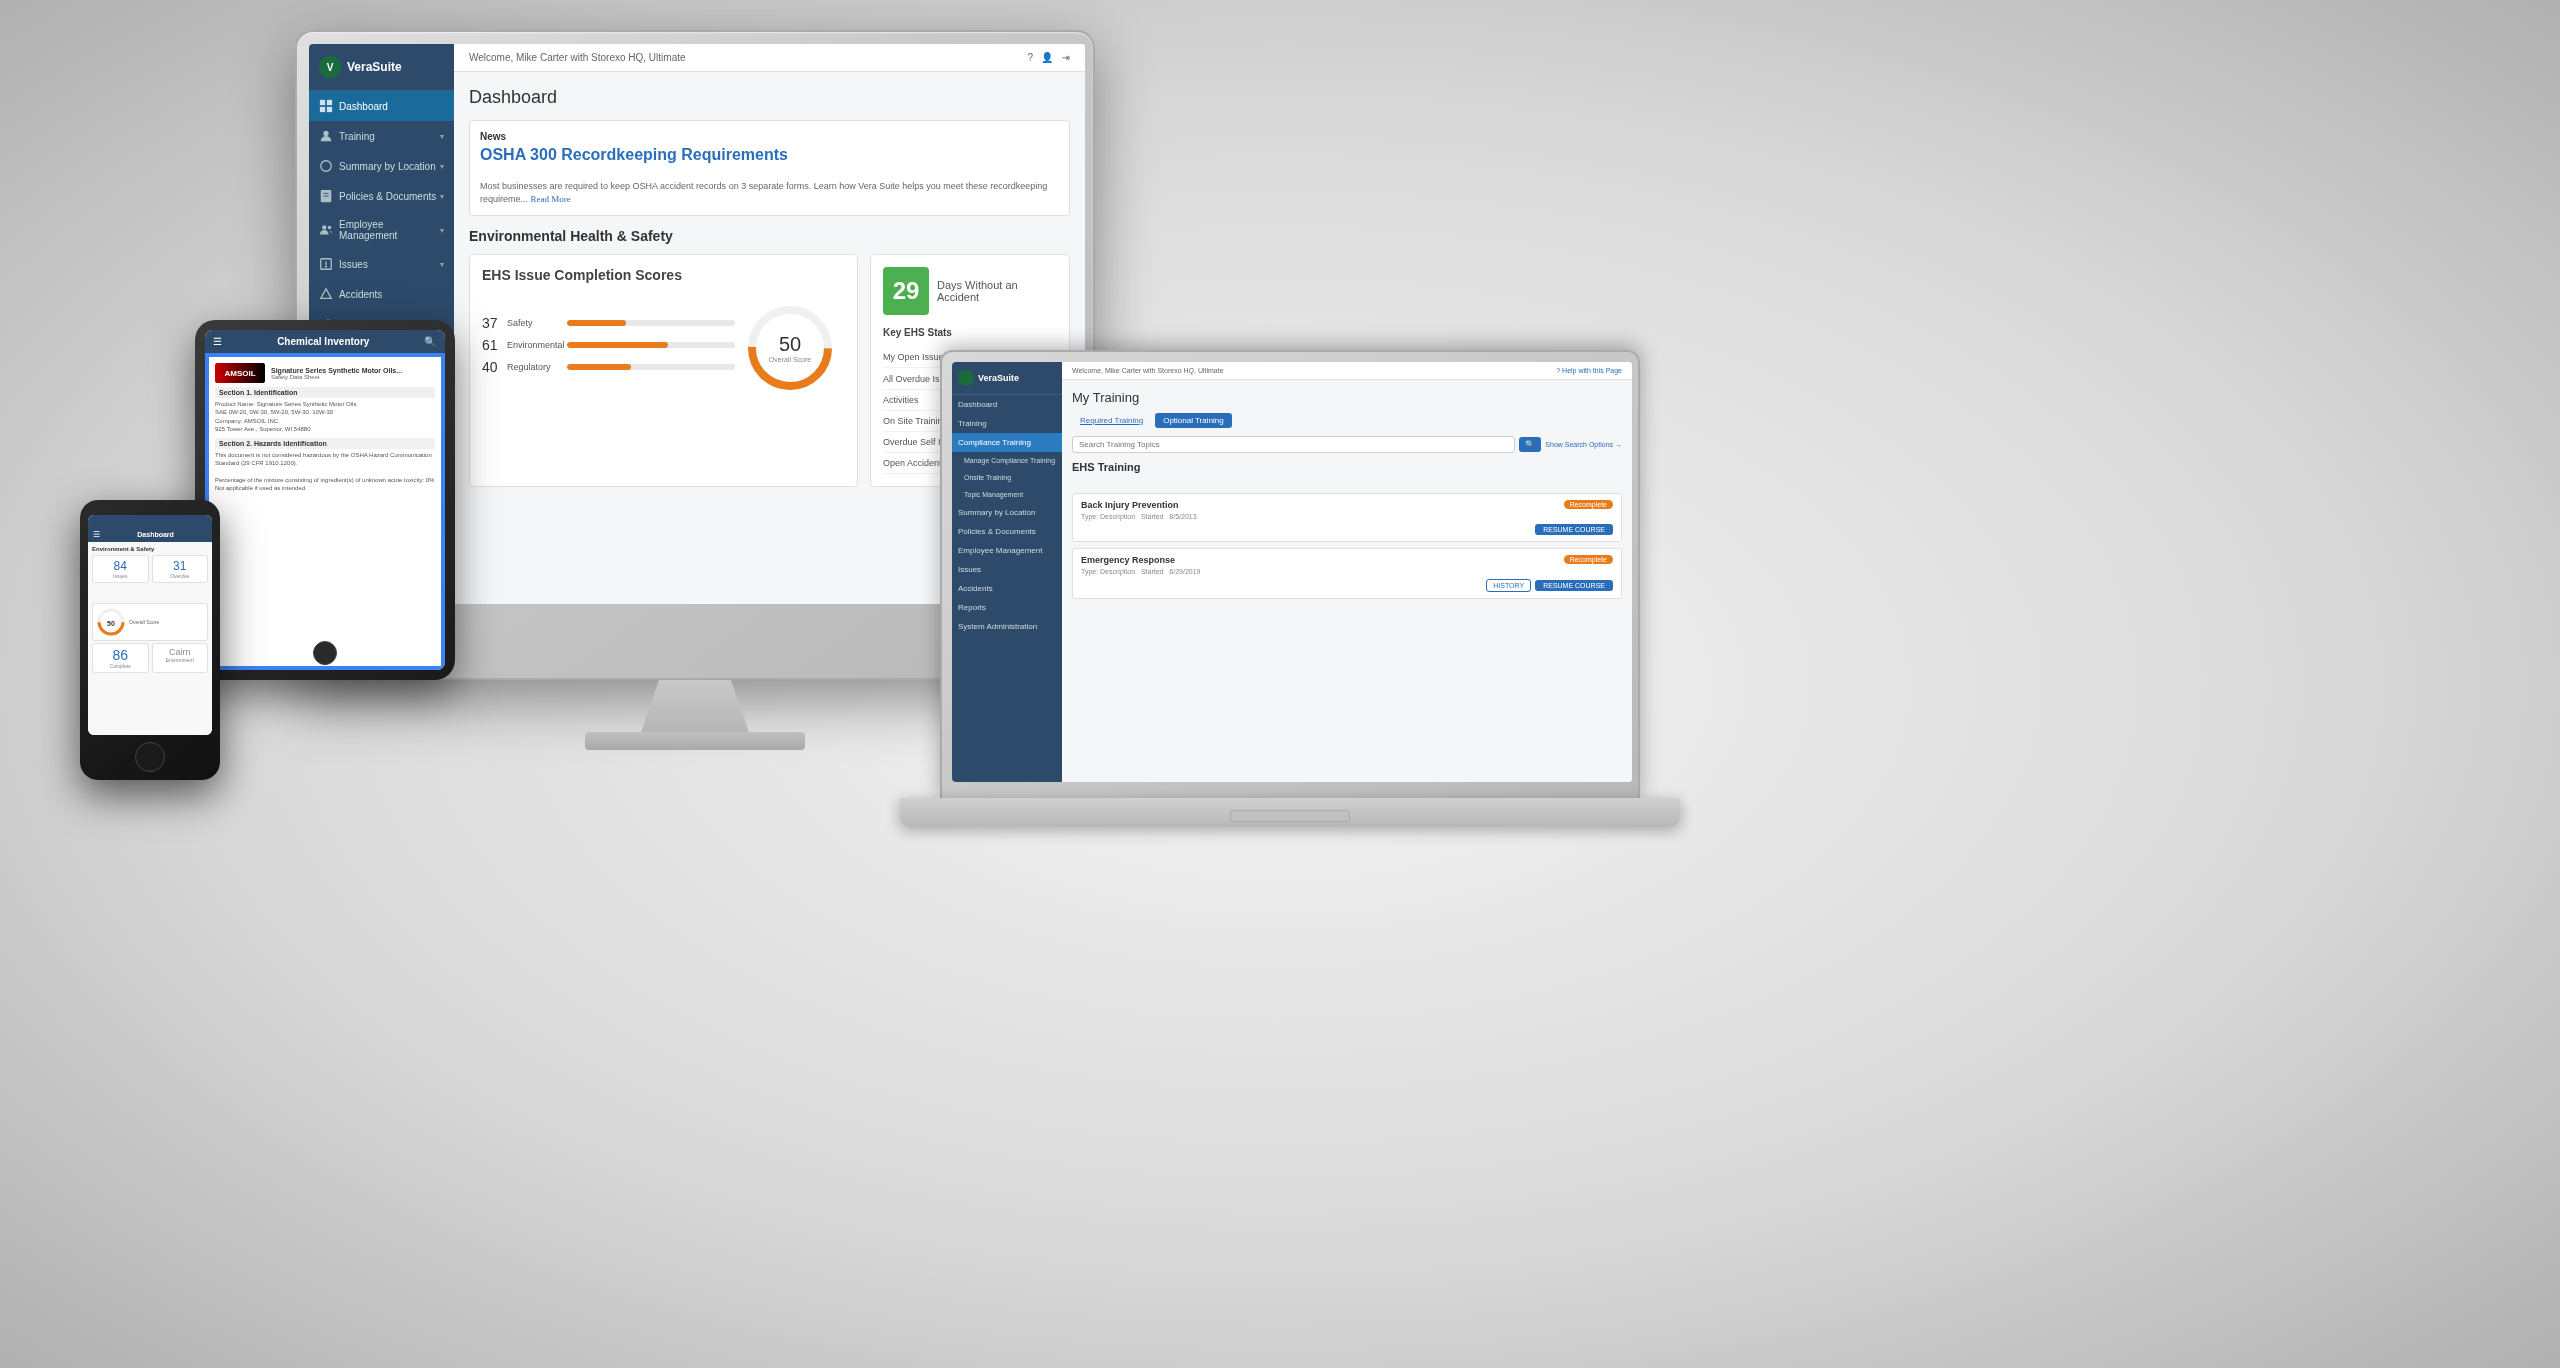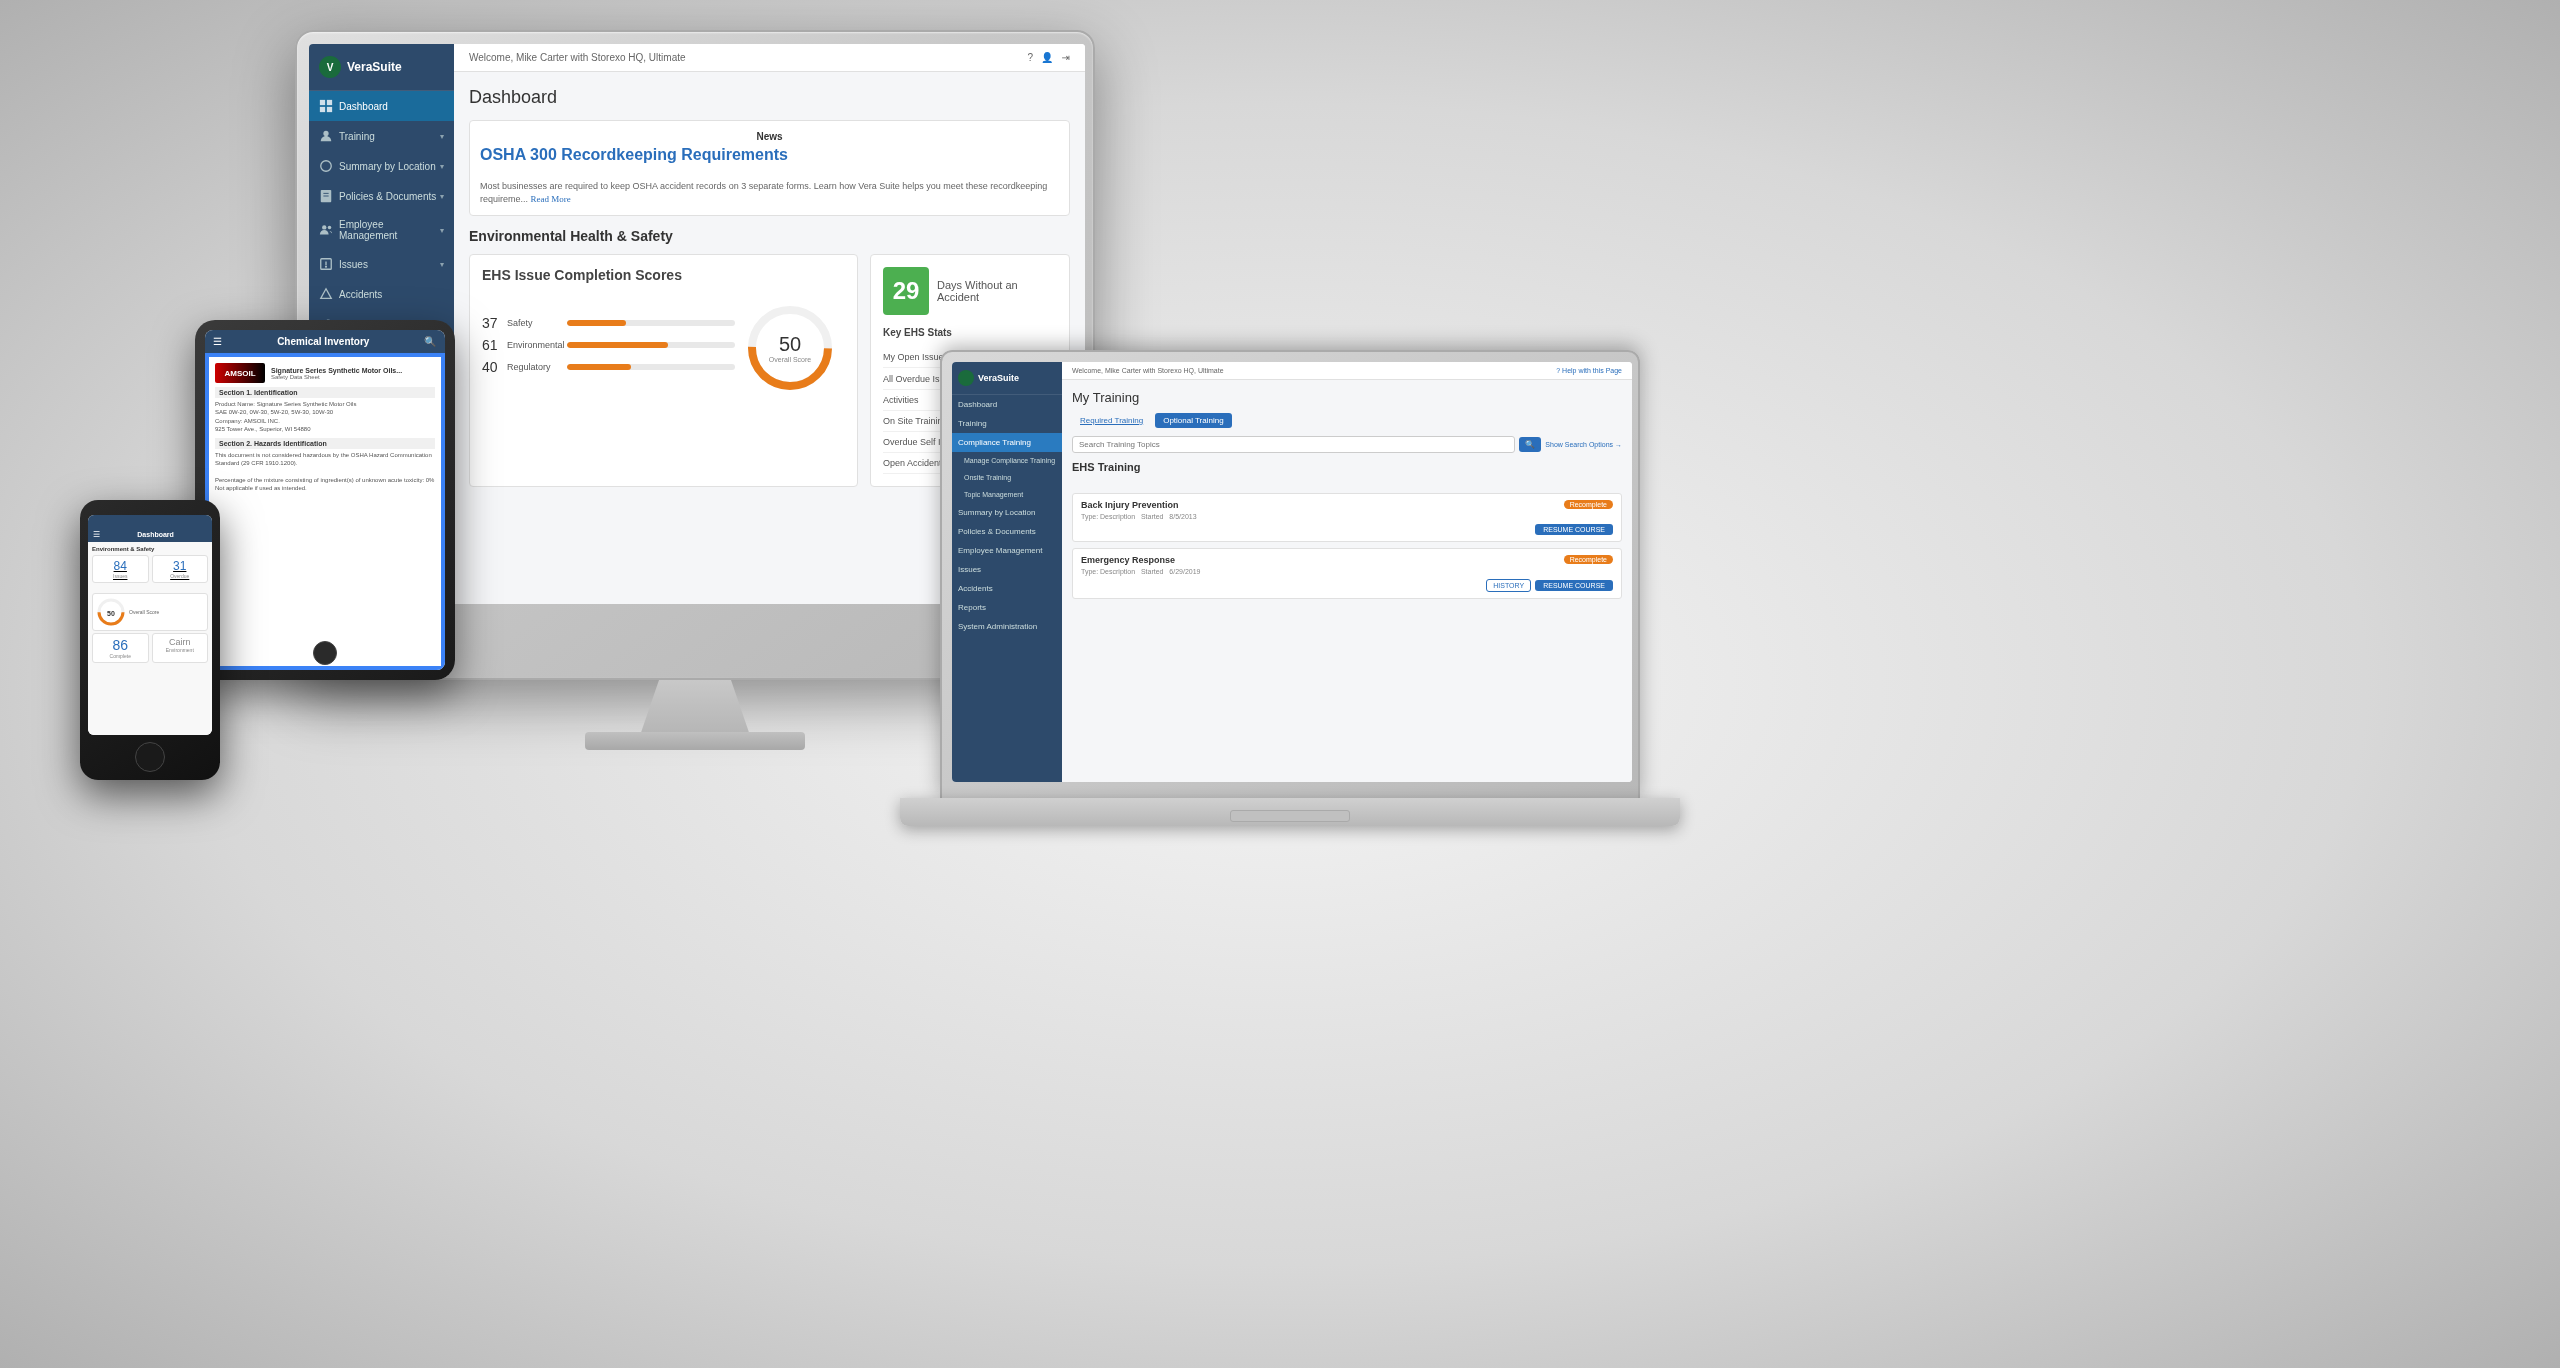--- a/index.html
+++ b/index.html
@@ -307,21 +307,20 @@
       border-radius: 4px;
       padding: 10px;
       margin-bottom: 12px;
     }
 
     .vs-news-title-label {
       font-size: 10px;
       font-weight: 600;
       color: #333;
       margin-bottom: 4px;
-      text-align: center;
     }
 
     .vs-news-headline {
       font-size: 16px;
       font-weight: 600;
       color: #2a6ebb;
       margin-bottom: 16px;
     }
 
     .vs-news-text {
@@ -801,22 +800,21 @@
       font-size: 6px;
       font-weight: 600;
       color: #333;
       margin-bottom: 3px;
     }
 
     .phone-stats-area {
       display: grid;
       grid-template-columns: 1fr 1fr;
       gap: 3px;
-      margin-bottom: 10px;
-      text-decoration: underline;
+      margin-bottom: 20px;
     }
 
     .phone-stat-card {
       background: #fff;
       border: 1px solid #e0e0e0;
       border-radius: 3px;
       padding: 3px;
       text-align: center;
     }
 

